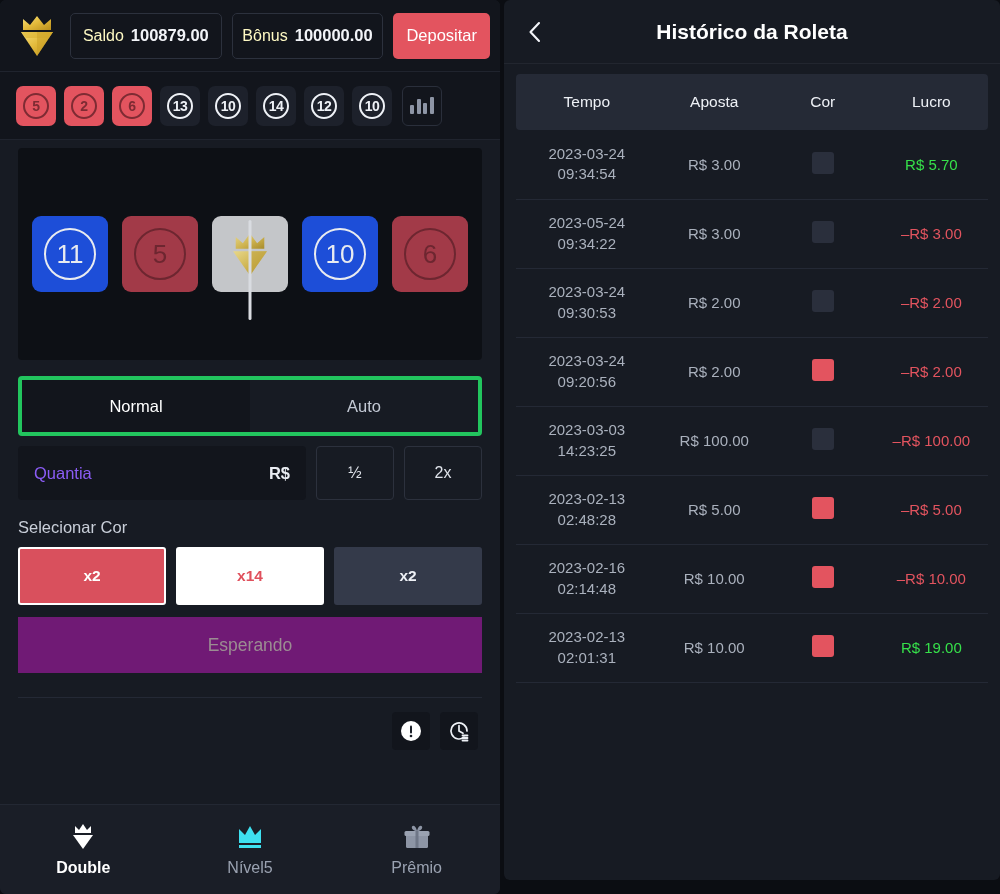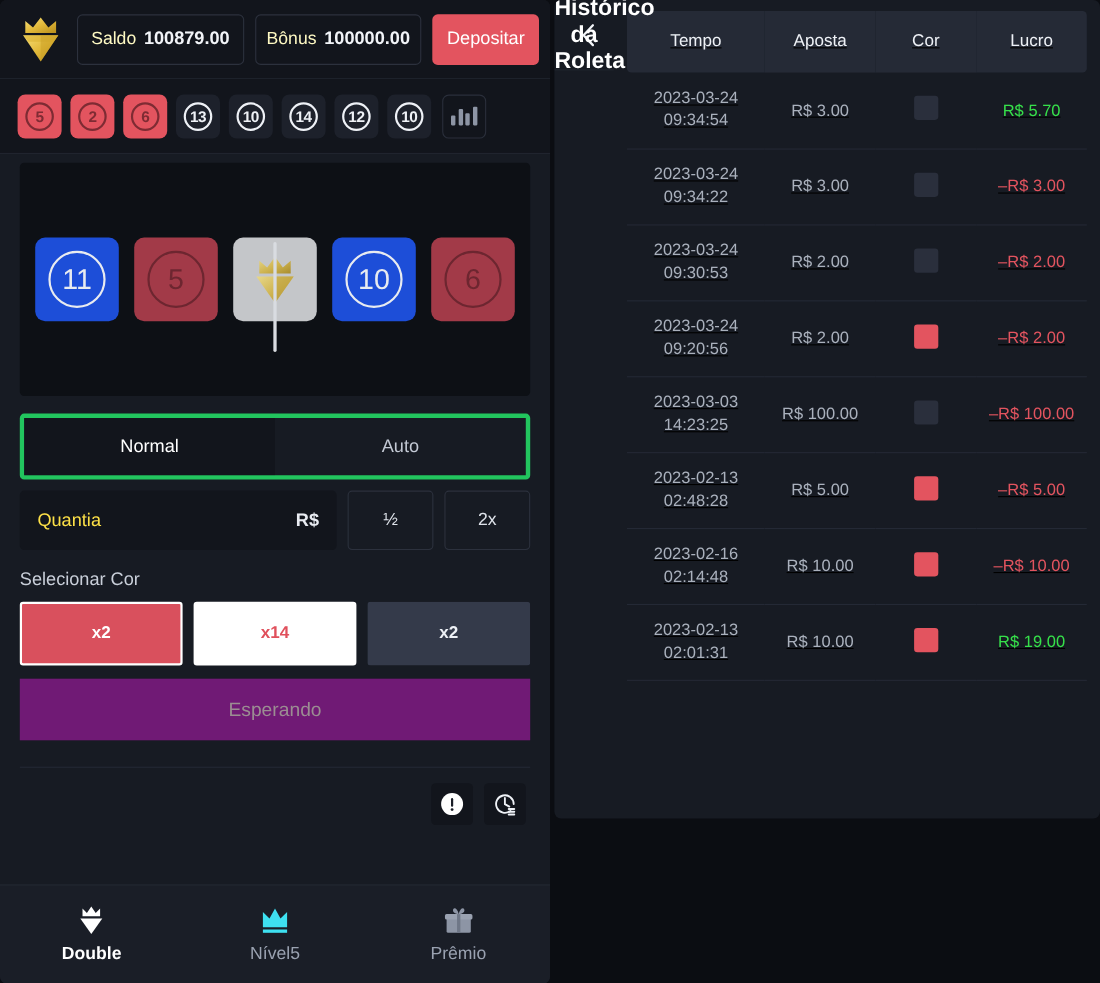--- a/index.html
+++ b/index.html
@@ -104,21 +104,21 @@
     font-size: 16.5px; color: #c3c9d4; cursor: pointer; background: transparent;
   }
   .mode-tab.active { background: #12151c; color: #ffffff; }
 
   
   .amount-row { margin: 10px 18px 0; display: flex; gap: 10px; height: 54px; flex:none; }
   .amount-field {
     flex: 1; background: #12151c; border-radius: 4px; display: flex;
     align-items: center; justify-content: space-between; padding: 0 16px;
   }
-  .amount-placeholder { color: #fde047; font-size: 16.5px; }
+  .amount-placeholder { color: #8b5cf6; font-size: 16.5px; }
   .amount-currency { color: #e9ecf2; font-size: 16.5px; font-weight: 700; }
   .amount-btn {
     width: 78px; border: 1px solid #2c313d; border-radius: 4px;
     display: flex; align-items: center; justify-content: center;
     color: #dfe3ea; font-size: 16px; cursor: pointer; background: transparent;
   }
 
   
   .section-label { margin: 18px 18px 10px; color: #c9cfd9; font-size: 16.5px; flex:none;}
   .color-row { margin: 0 18px; display: flex; gap: 10px; height: 58px; flex:none; }
@@ -153,22 +153,22 @@
   }
   .nav-item {
     flex: 1; display: flex; flex-direction: column; align-items: center;
     justify-content: center; gap: 8px; cursor: pointer;
   }
   .nav-label { font-size: 16px; color: #9aa2b1; }
   .nav-item.active .nav-label { color: #ffffff; font-weight: 700; }
 
   
   .right-panel {
-    width: 496px; height: 744px; background: #171b23;
-    border-radius: 6px; display: flex; flex-direction: row; overflow: hidden; text-decoration: underline;
+    width: 496px; height: 880px; background: #171b23;
+    border-radius: 6px; display: flex; flex-direction: column; overflow: hidden;
   }
   .rp-header {
     height: 64px; display: flex; align-items: center; position: relative;
     border-bottom: 1px solid #22262f; flex: none;
   }
   .back-btn {
     width: 46px; height: 46px; margin-left: 8px; display: flex;
     align-items: center; justify-content: center; cursor: pointer;
   }
   .rp-title {
@@ -399,21 +399,21 @@
           </tr>
         </thead>
         <tbody id="rows-host">
             <tr>
               <td class="time-cell">2023-03-24 09:34:54</td>
               <td class="bet-cell">R$ 3.00</td>
               <td><span class="swatch black"></span></td>
               <td class="profit pos">R$ 5.70</td>
             </tr>
             <tr>
-              <td class="time-cell">2023-03-24 09:34:22</td>
+              <td class="time-cell">2023-05-24 09:34:22</td>
               <td class="bet-cell">R$ 3.00</td>
               <td><span class="swatch black"></span></td>
               <td class="profit neg">–R$ 3.00</td>
             </tr>
             <tr>
               <td class="time-cell">2023-03-24 09:30:53</td>
               <td class="bet-cell">R$ 2.00</td>
               <td><span class="swatch black"></span></td>
               <td class="profit neg">–R$ 2.00</td>
             </tr>

